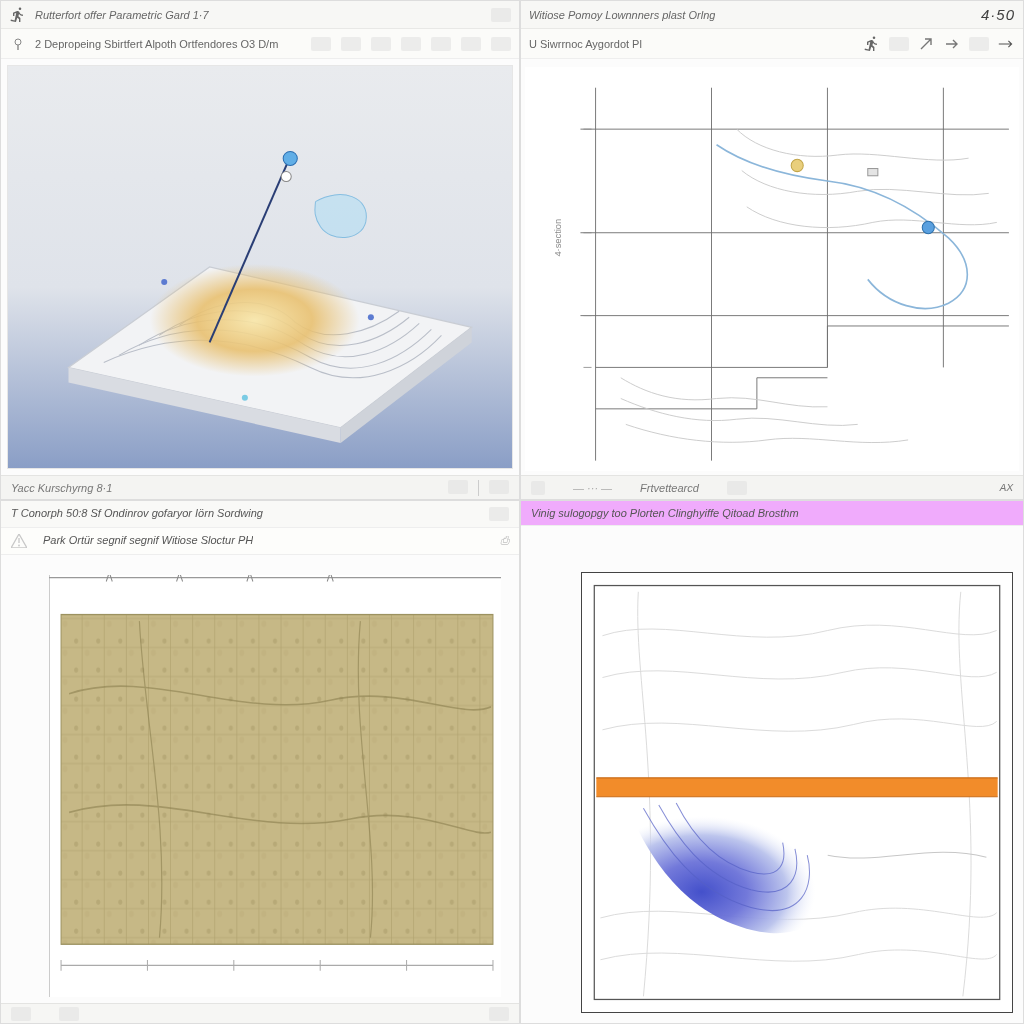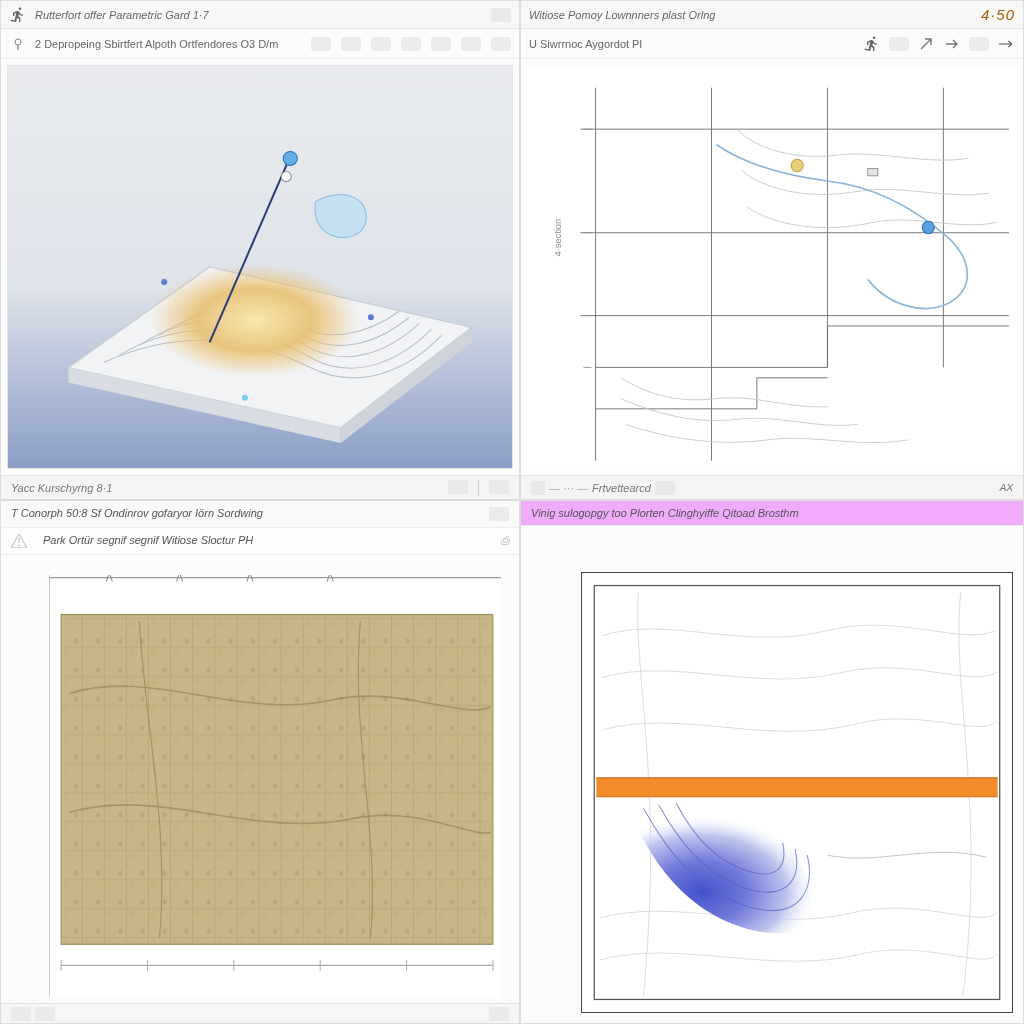--- a/index.html
+++ b/index.html
@@ -101,33 +101,33 @@
 .terrain3d { width: 100%; height: 100%; }
 
 
 .statusbar {
   height: 24px;
   background: #f4f4f2;
   border-top: 1px solid #e4e4e2;
   display: flex;
   align-items: center;
   padding: 0 10px;
-  gap: 4px;
+  gap: 28px;
   font-style: italic;
   color: #777;
 }
 .statusbar .right { margin-left: auto; display:flex; gap:10px;font-family:Liberation Mono, monospace; }
 
 
 .tr-label {
   margin-left: auto;
   font-style: italic;
   font-size: 15px;
   letter-spacing: 1px;
-  color: #a16207;
+  color: #404040;
 }
 </style>
 </head>
 <body>
 
 <div class="grid">
 
   <div class="panel">
     <div class="titlebar">
       <span class="icon-btn">

